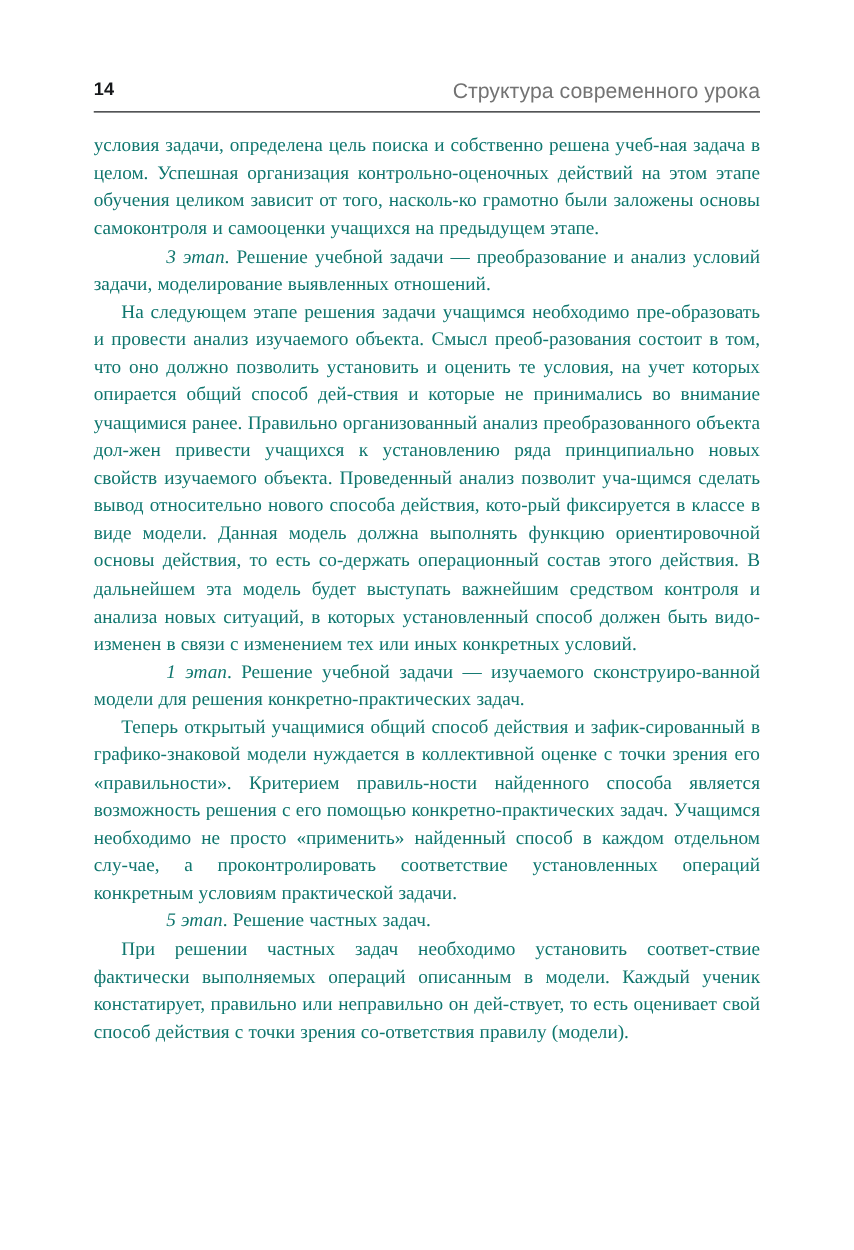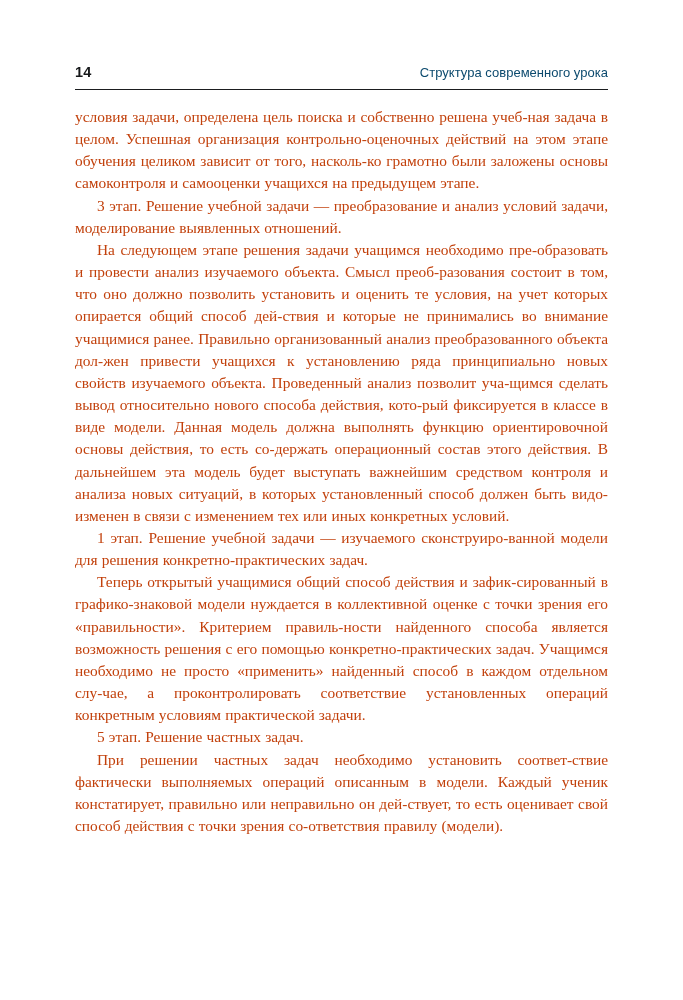--- a/index.html
+++ b/index.html
@@ -35,55 +35,57 @@
   .folio {
     font-family: "Liberation Sans", sans-serif;
     font-size: 14.5px;
     font-weight: bold;
     color: #16181a;
     letter-spacing: 0.1px;
     line-height: 1;
   }
   .runhead-title {
     font-family: "Liberation Sans", sans-serif;
-    font-size: 13px;
+    font-size: 17px;
     font-weight: normal;
-    color: #0c4a6e;
+    color: #737373;
     line-height: 1;
     letter-spacing: 0.02px;
   }
   .rule {
     width: 100%;
     height: 1px;
     background: #1b1d1f;
     margin-top: 7px;
   }
 
   
   .body {
     margin-top: 16px;
     font-family: "Liberation Serif", "DejaVu Serif", serif;
     font-size: 15.4px;
     line-height: 22.15px;
-    color: #c2410c;
+    color: #0f766e;
     text-align: justify;
     text-justify: inter-word;
     -webkit-hyphens: manual;
     hyphens: manual;
     word-spacing: 0.02em;
   }
   .body p {
     margin: 0;
     text-indent: 22px;
     text-align: justify;
   }
   .body p.noindent {
     text-indent: 0;
   }
   .stage {
+    font-style: italic;
+    margin-left: 36px;
   }
 </style>
 </head>
 <body>
 
 <div class="page">
   <div class="content">
 
     <div class="runhead">
       <span class="folio">14</span>

